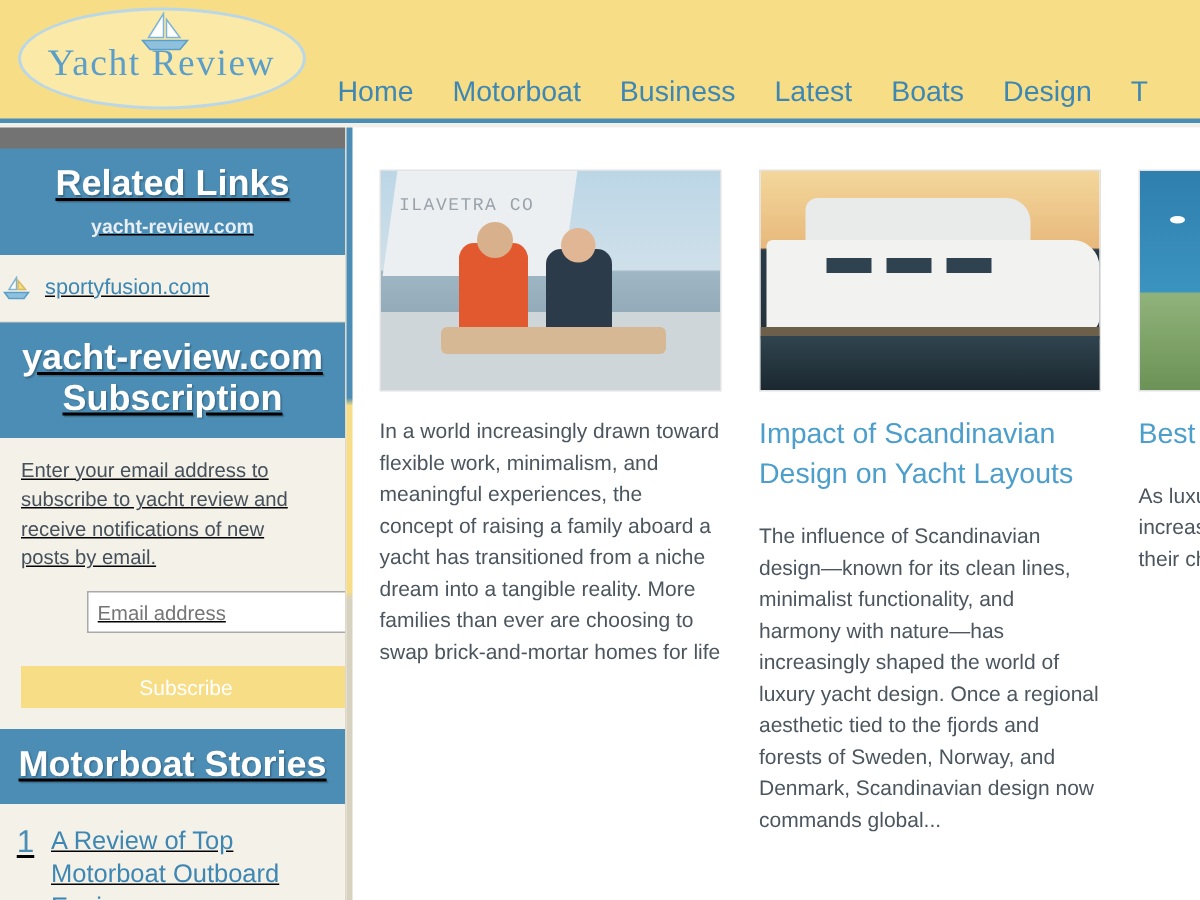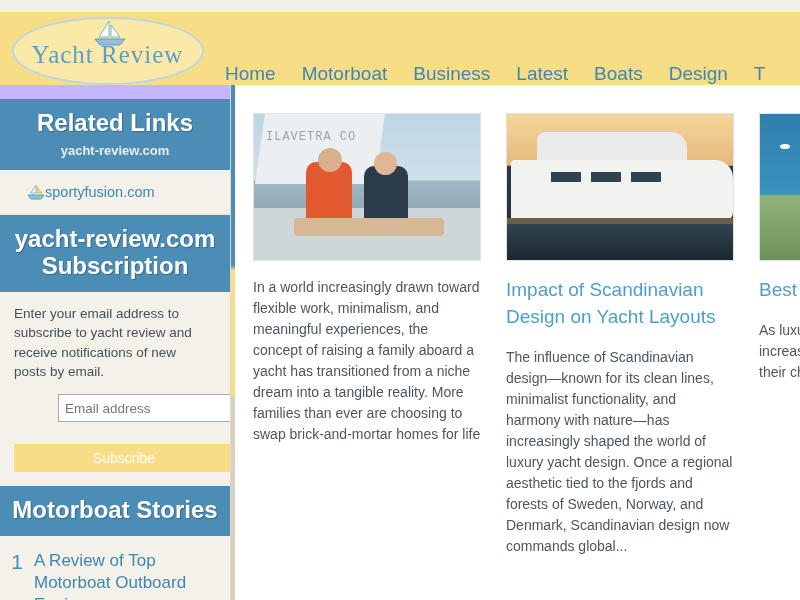--- a/index.html
+++ b/index.html
@@ -7,21 +7,21 @@
     margin: 0; padding: 0;
     width: 800px; height: 600px;
     overflow: hidden;
     background: #f2efe6;
     font-family: "Liberation Sans", sans-serif;
   }
 
   
   #header {
     position: absolute;
-    top: 12px; left: 0;
+    top: 0; left: 0;
     width: 800px; height: 82px;
     background: #f7dd86;
     border-bottom: 3px solid #4a8db7;
     display: flex;
     align-items: center;
   }
   #logo-wrap {
     width: 215px;
     height: 82px;
     position: relative;
@@ -73,22 +73,23 @@
     top: 85px; left: 0;
     width: 800px;
     height: 515px;
     display: flex;
   }
 
   
   #sidebar {
     width: 230px;
     flex: 0 0 230px;
-    background: #c4b5fd;
+    background: #737373;
     padding-top: 14px;
+    text-decoration: underline;
   }
   .panel-head {
     background: #4c8db5;
     color: #ffffff;
     text-align: center;
     padding: 10px 8px 12px 8px;
   }
   .panel-head .title {
     font-size: 24px;
     font-weight: bold;
@@ -96,23 +97,24 @@
     line-height: 1.15;
   }
   .panel-head .subtitle {
     font-size: 13px;
     font-weight: bold;
     color: #e8eef2;
     margin-top: 6px;
   }
   .link-row {
     background: #f3f1e8;
-    padding: 14px 10px 14px 27px;
+    padding: 14px 10px 14px 2px;
     display: flex;
     align-items: center;
+    gap: 10px;
     border-bottom: 1px solid #e4e0d3;
   }
   .link-row a {
     color: #3e87b3;
     font-size: 14.5px;
     text-decoration: none;
   }
   .fav-icon {
     width: 18px; height: 16px;
     flex: 0 0 18px;

